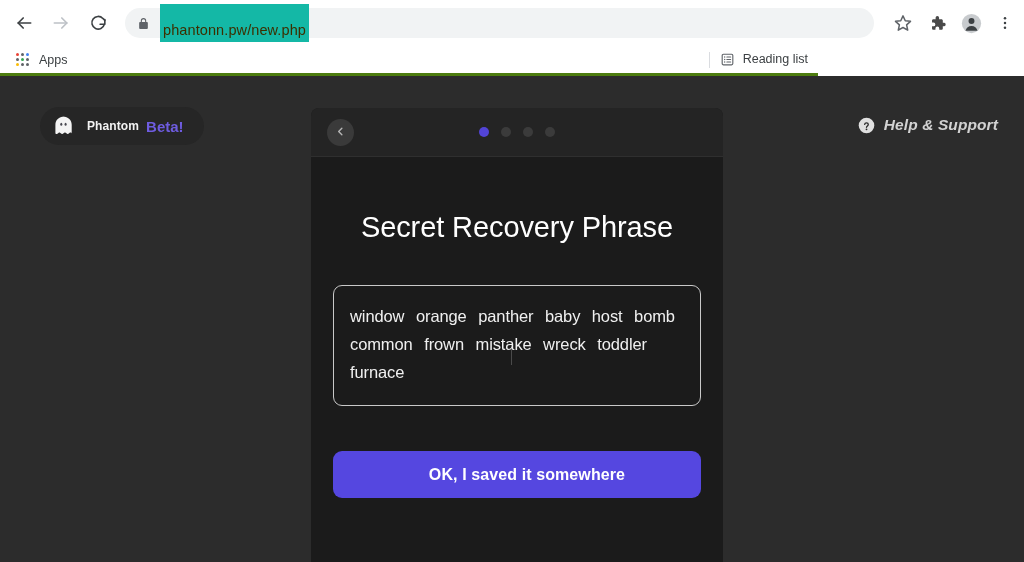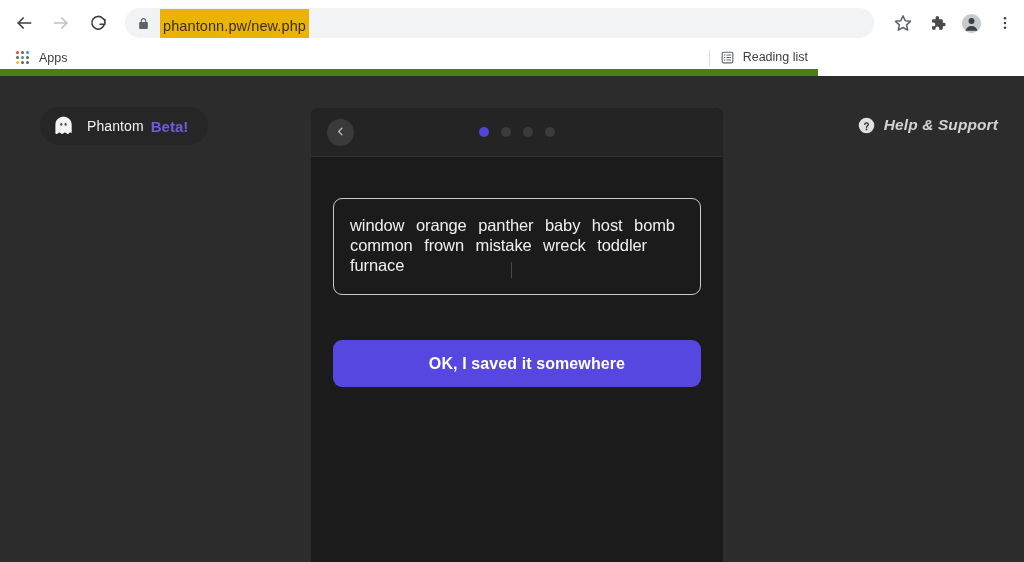--- a/index.html
+++ b/index.html
@@ -55,25 +55,25 @@
     display: flex;
     align-items: center;
     padding-left: 12px;
     min-width: 0;
     position: relative;
   }
 
   .lock-icon { flex: none; margin-right: 10px; display: flex; align-items: center; }
 
   .url-highlight {
-    background: #eab308;
+    background: #14b8a6;
     color: #3c2f00;
     font-size: 14.5px;
     line-height: 19px;
-    padding: 8px 3px 2px 3px;
+    padding: 17px 3px 2px 3px;
     letter-spacing: 0.1px;
     white-space: nowrap;
     font-family: "Liberation Sans", sans-serif;
   }
 
   .toolbar-right {
     display: flex;
     align-items: center;
     flex: none;
     padding-right: 4px;
@@ -81,21 +81,21 @@
   .toolbar-right .nav-btn { margin-left: 4px; }
 
   .bookmark-row {
     position: absolute;
     top: 46px; left: 0;
     width: 818px;
     height: 30px;
     background: #ffffff;
     display: flex;
     align-items: center;
-    border-bottom: 7px solid #4d7c0f;
+    border-bottom: 3px solid #4d7c0f;
   }
 
   .apps-shortcut {
     display: flex;
     align-items: center;
     margin-left: 8px;
     padding: 3px 6px;
     border-radius: 4px;
   }
   .apps-grid {
@@ -150,22 +150,22 @@
     left: 40px;
     height: 38px;
     display: flex;
     align-items: center;
     background: #262626;
     border-radius: 19px;
     padding: 0 20px 0 12px;
   }
   .ghost-icon { width: 24px; height: 24px; margin-right: 11px; flex: none; display:flex; }
   .phantom-name {
-    font-size: 14px;
-    font-weight: normal;
+    font-size: 12px;
+    font-weight: bold;
     color: #f2f2f2;
     letter-spacing: 0.1px;
   }
   .phantom-beta {
     font-size: 15px;
     font-weight: bold;
     color: #6e5ce0;
     margin-left: 7px;
   }
 
@@ -258,21 +258,21 @@
     border: 1.6px solid #c9c9c9;
     border-radius: 9px;
     background: #1b1b1b;
     padding: 16px 16px 19px 16px;
     text-align: left;
     position: relative;
     min-height: 91px;
   }
   .seed-words {
     font-size: 16.5px;
-    line-height: 20px;
+    line-height: 28px;
     color: #f0f0f0;
     word-spacing: 7px;
     letter-spacing: -0.1px;
   }
   .text-caret {
     position: absolute;
     left: 177px;
     top: 63px;
     width: 1px;
     height: 16px;
@@ -454,20 +454,21 @@
       <div class="dots">
         <span class="dot active"></span>
         <span class="dot"></span>
         <span class="dot"></span>
         <span class="dot"></span>
       </div>
     </div>
 
     <div class="modal-body">
 
+      <h1 class="modal-title">Secret Recovery Phrase</h1>
 
 
       <div class="seed-box">
         <div class="seed-words">window orange panther baby host bomb common frown mistake wreck toddler furnace</div>
         <span class="text-caret"></span>
       </div>
 
       <button class="primary-btn">OK, I saved it somewhere</button>
 
     </div>

